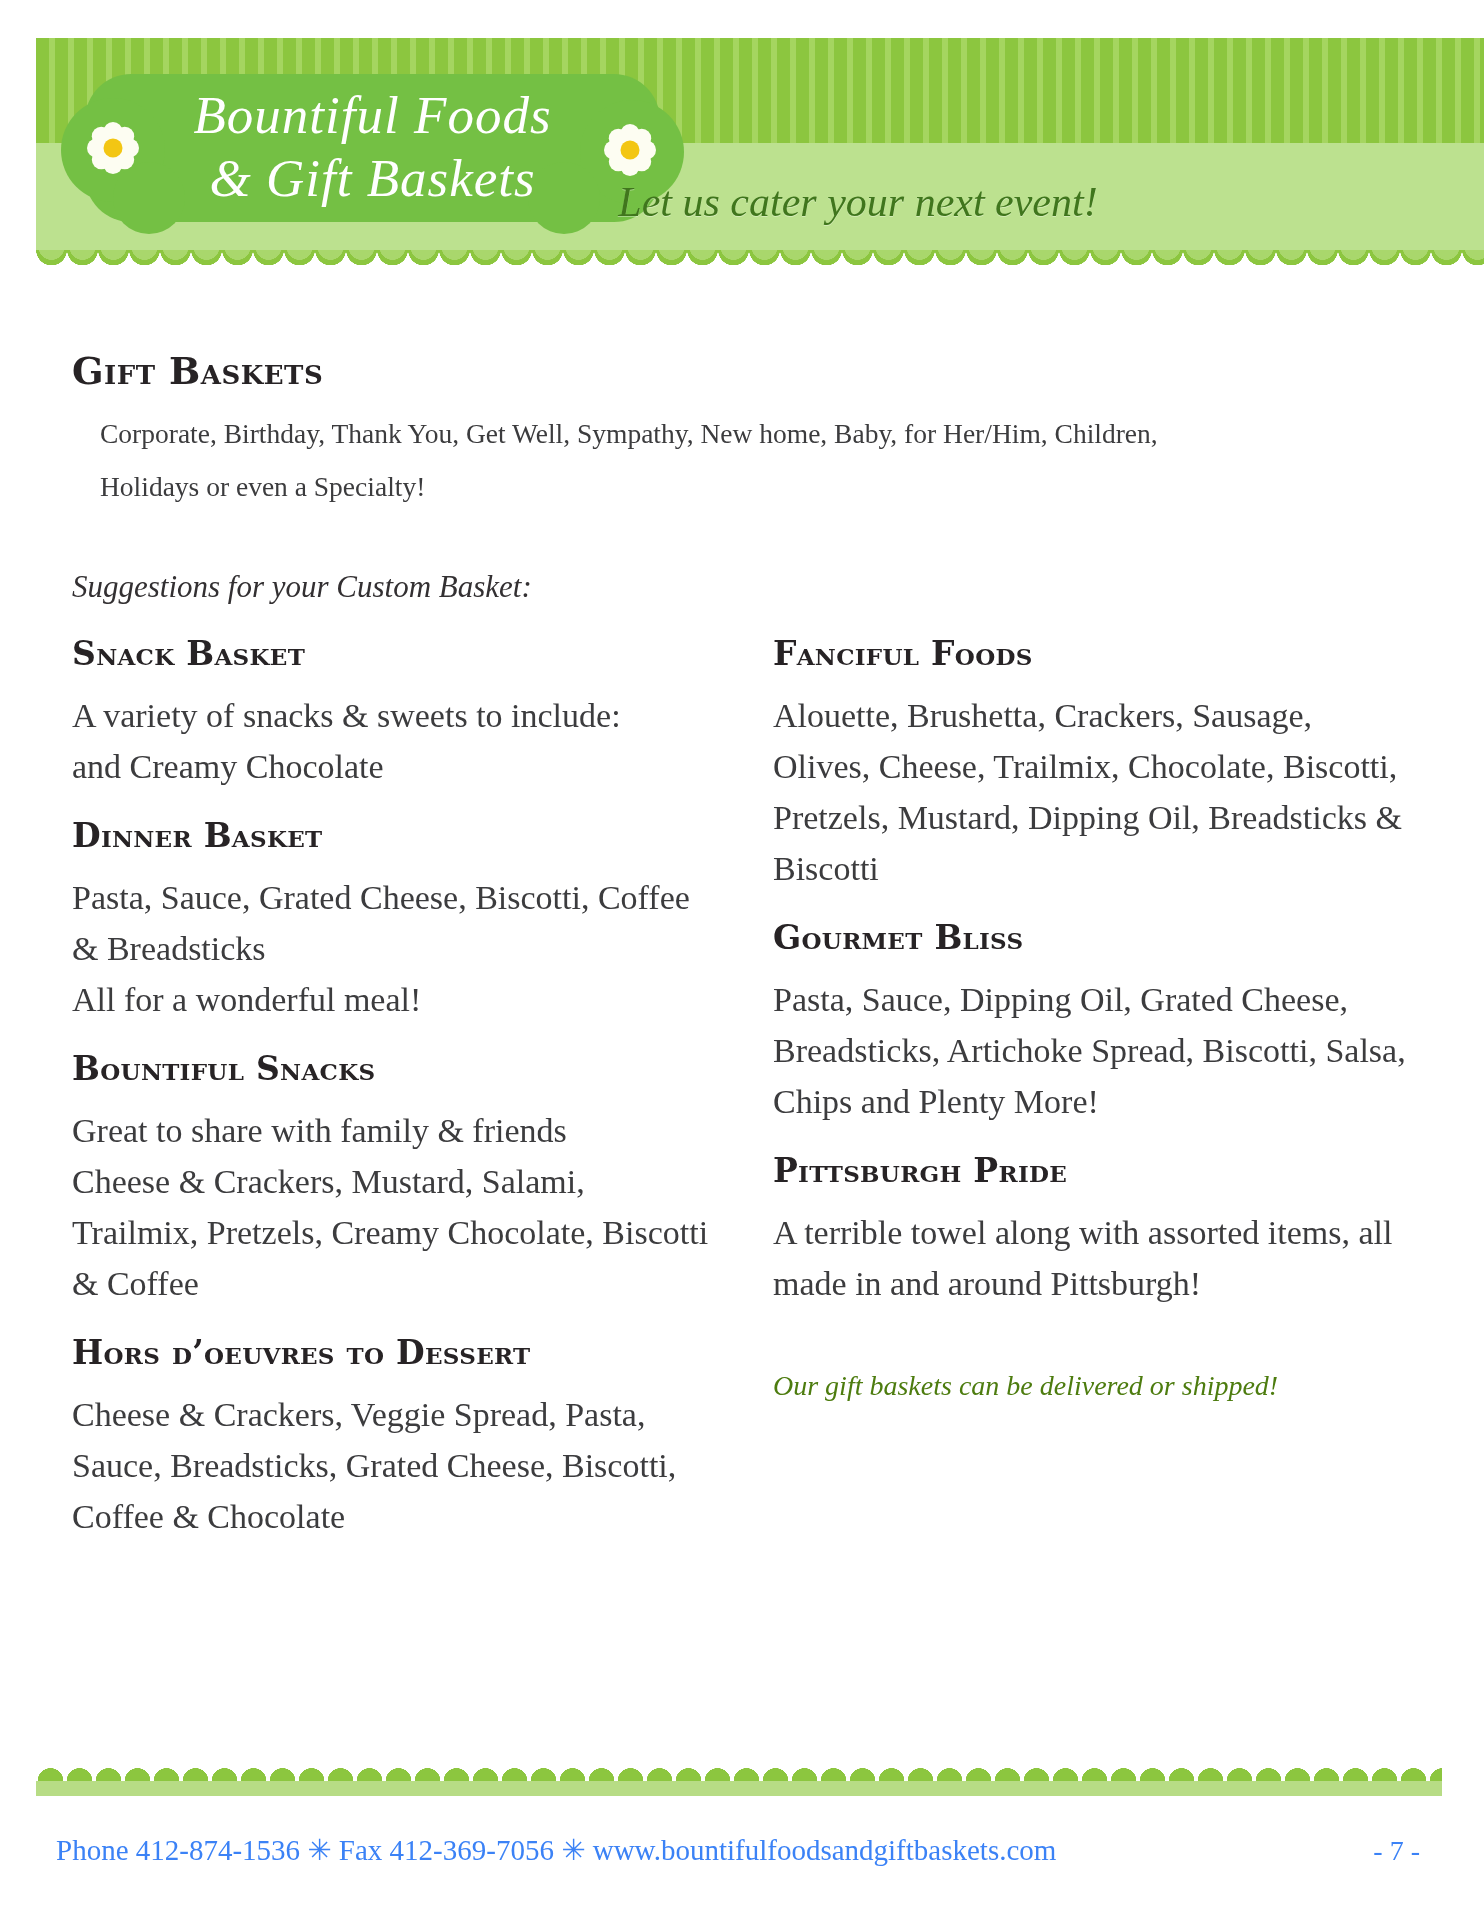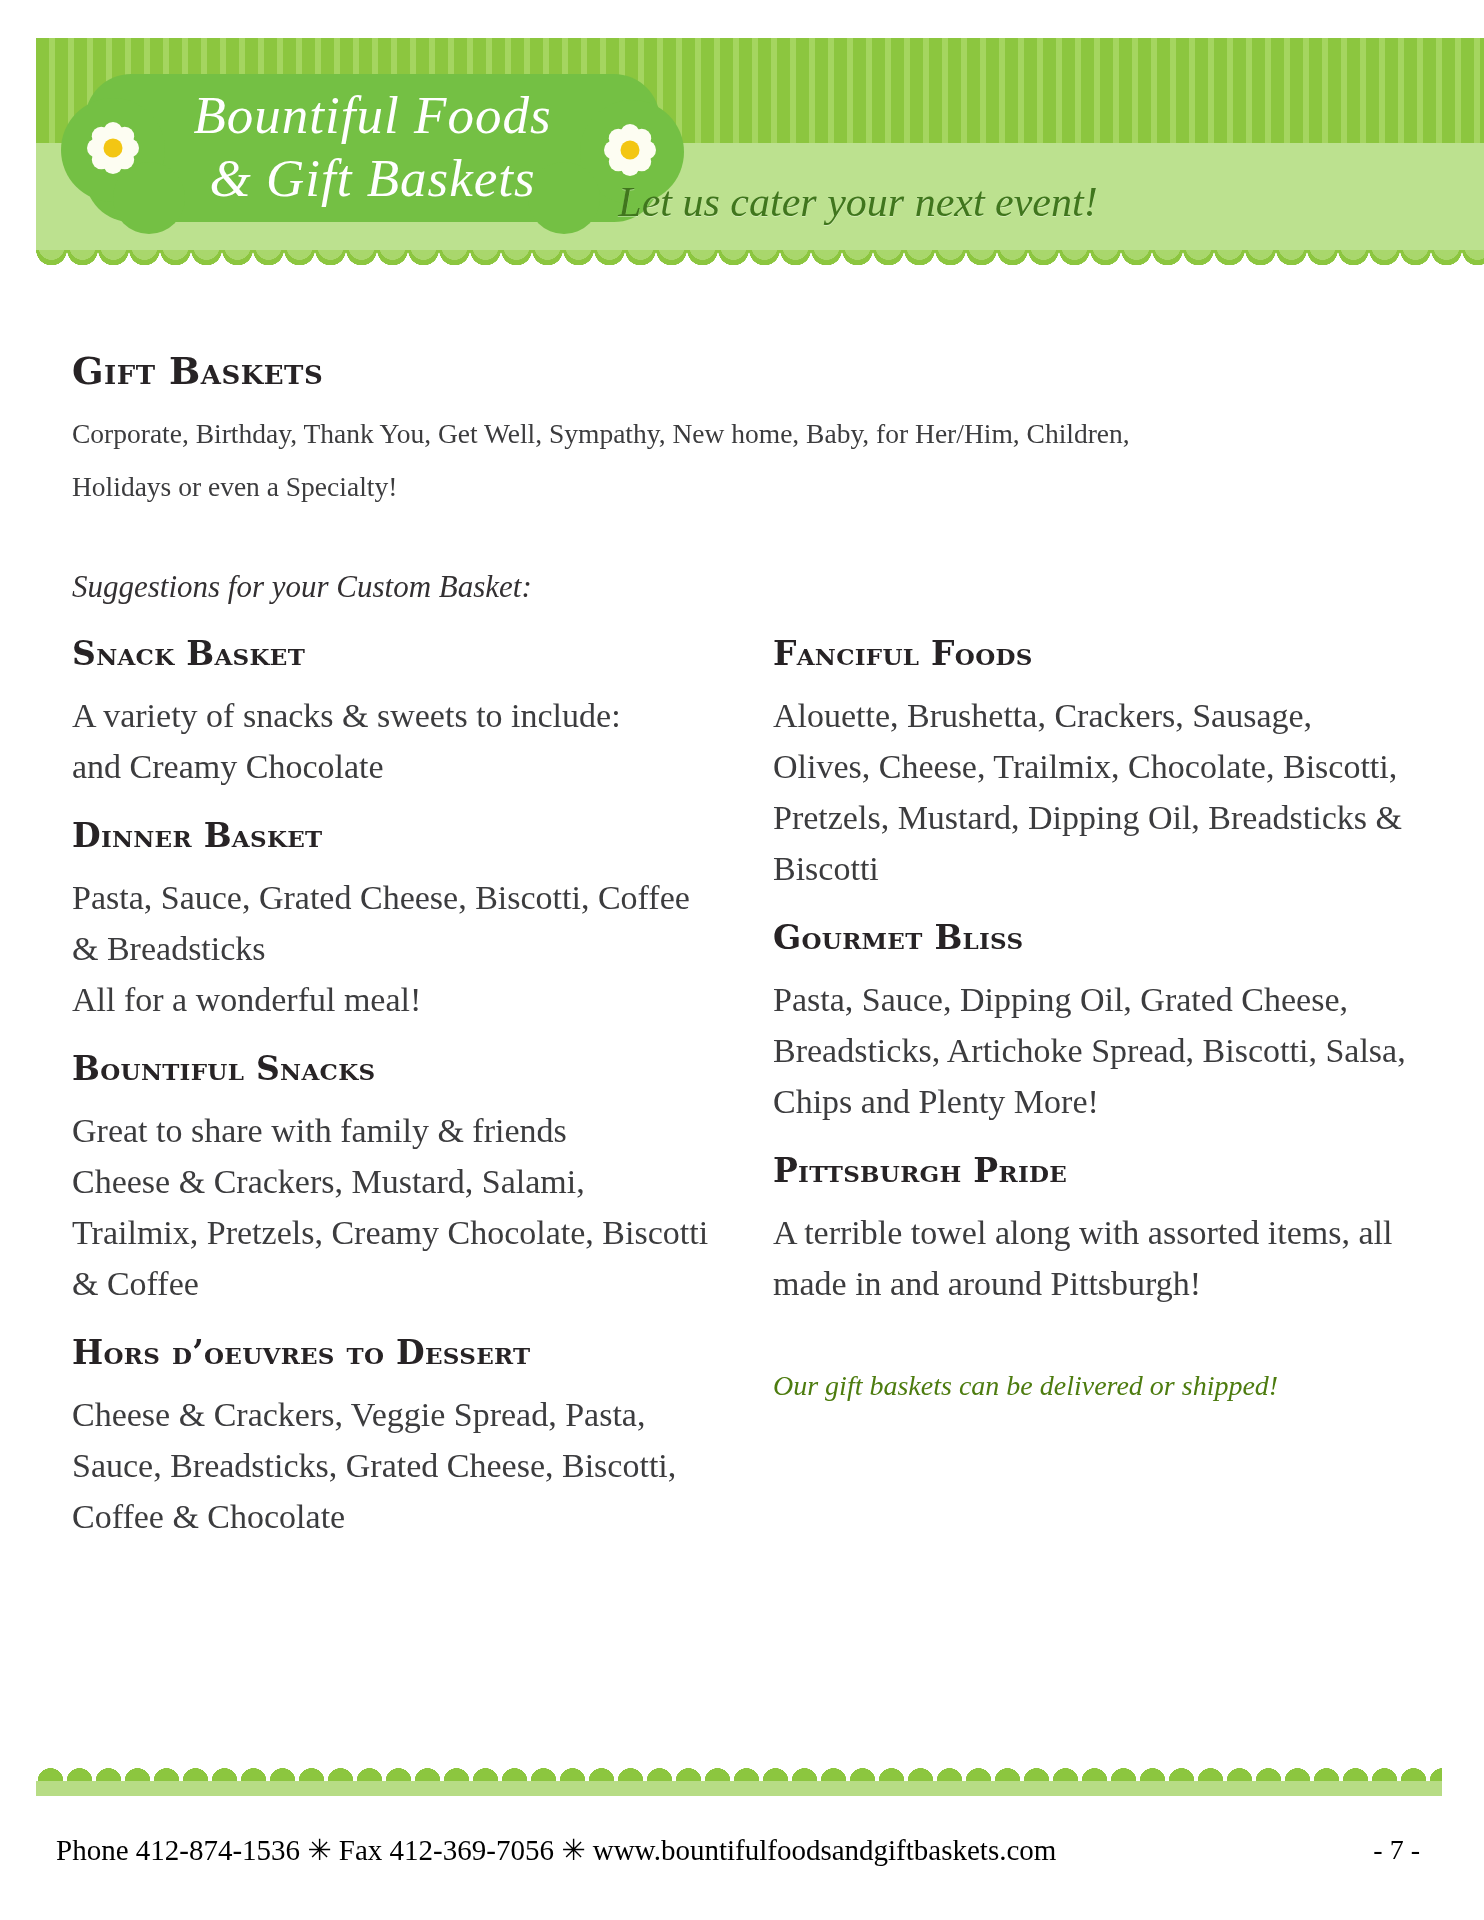--- a/index.html
+++ b/index.html
@@ -48,42 +48,42 @@
     text-shadow:0 1px 0 rgba(255,255,255,0.35);
   }
 
   
   .main{position:absolute;left:72px;top:350px;width:1340px;color:var(--body_text,#3C3C3E);}
   .page-title{
     margin:0;font-family:"DejaVu Serif",serif;font-weight:bold;font-variant:small-caps;
     font-size:37px;line-height:42px;letter-spacing:0.5px;color:var(--heading_text,#272325);
   }
   .intro{margin-top:15px;font-size:27.5px;line-height:53px;}
-  .intro .iline{white-space:nowrap;}
+  .intro .iline{white-space:nowrap;margin-left:28px;}
   .suggestions{margin-top:53px;font-size:31px;line-height:42px;font-style:italic;color:#333032;}
   .cols{display:grid;grid-template-columns:701px 1fr;margin-top:26px;align-items:start;}
   .section h2{
     margin:24px 0 16px;font-family:"DejaVu Serif",serif;font-weight:bold;font-variant:small-caps;
     font-size:33px;line-height:40px;letter-spacing:0.3px;color:var(--heading_text,#272325);
   }
   .section:first-child h2{margin-top:0;}
   .section .line{font-size:34px;line-height:51px;white-space:nowrap;}
   .note{margin-top:56px;font-style:italic;font-size:28px;line-height:42px;color:#4d7c0f;white-space:nowrap;}
 
   
   .footer-band{position:absolute;left:36px;top:1768px;width:1406px;}
   .scallops-up{
     height:13px;
     background:radial-gradient(circle 13px at 14.5px 13px, var(--green_dark,#8CC63F) 98%, transparent 100%) 0 0/29px 13px repeat-x;
   }
   .footer-bar{height:15px;background:var(--green_footer_bar,#B7DC85);}
   .footer-line{
     position:absolute;left:56px;right:64px;top:1833px;
-    display:flex;justify-content:space-between;align-items:center;
-    font-size:29px;color:#000000;
+    display:flex;justify-content:space-between;align-items:flex-end;
+    font-size:29px;color:#3b82f6;
   }
   .footer-line .contact{font-family:"Liberation Serif","DejaVu Sans",serif;}
   .pagenum{font-size:28px;}
 </style>
 </head>
 <body>
 
 <header class="banner">
   <div class="stripes"></div>
 

